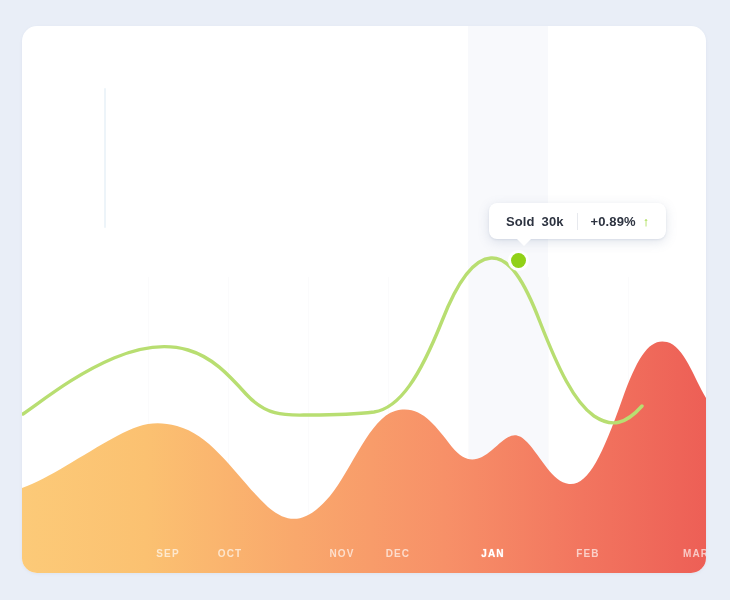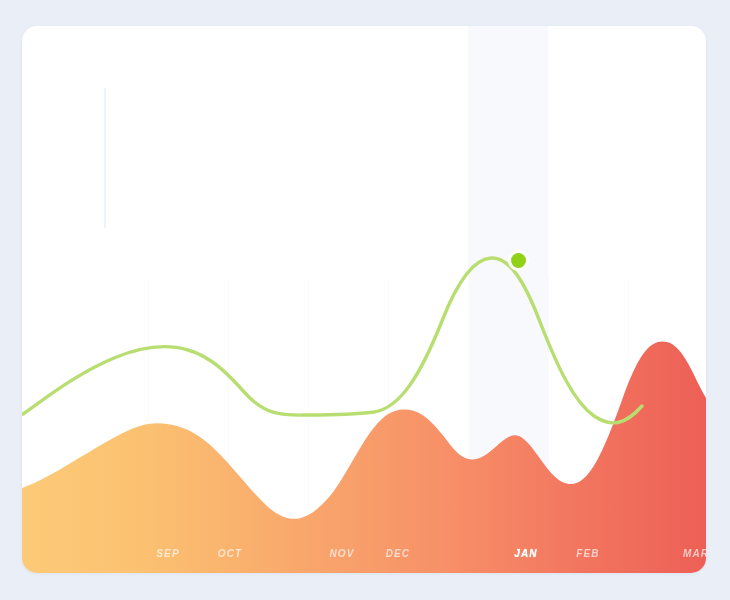--- a/index.html
+++ b/index.html
@@ -77,21 +77,20 @@
   .month-label {
     position: absolute;
     bottom: 14px;
     width: 80px;
     text-align: center;
     font-size: 10px;
     letter-spacing: 1.1px;
     font-weight: bold;
     color: rgba(255,255,255,0.66);
     user-select: none;
-    font-style: italic;
   }
   .month-label.is-active {
     color: #ffffff;
     text-shadow: 0 0 1px rgba(255,255,255,0.9);
   }
 
   
   .point-marker {
     position: absolute;
     left: 489px;
@@ -207,21 +206,32 @@
                C 436,254 452,233 469,232
                C 487,231 502,254 518,296
                C 536,342 552,376 572,390
                C 590,402 604,398 620,380"></path>
     </svg>
 
     <div class="month-label" style="left:106px">SEP</div>
     <div class="month-label" style="left:168px">OCT</div>
     <div class="month-label" style="left:280px">NOV</div>
     <div class="month-label" style="left:336px">DEC</div>
-    <div class="month-label is-active" style="left:464px">JAN</div>
+    <div class="month-label is-active" style="left:431px">JAN</div>
     <div class="month-label" style="left:526px">FEB</div>
     <div class="month-label" style="left:634px">MAR</div>
 
     <div class="point-marker"></div>
 
+    <div class="tooltip">
+      <div class="tt-group">
+        <span class="tt-label">Sold</span>
+        <span class="tt-value">30k</span>
+      </div>
+      <div class="tt-sep"></div>
+      <div class="tt-group">
+        <span class="tt-delta">+0.89%</span>
+        <span class="tt-arrow">↑</span>
+      </div>
+    </div>
 
   </div>
 </div>
 
 </body></html>

